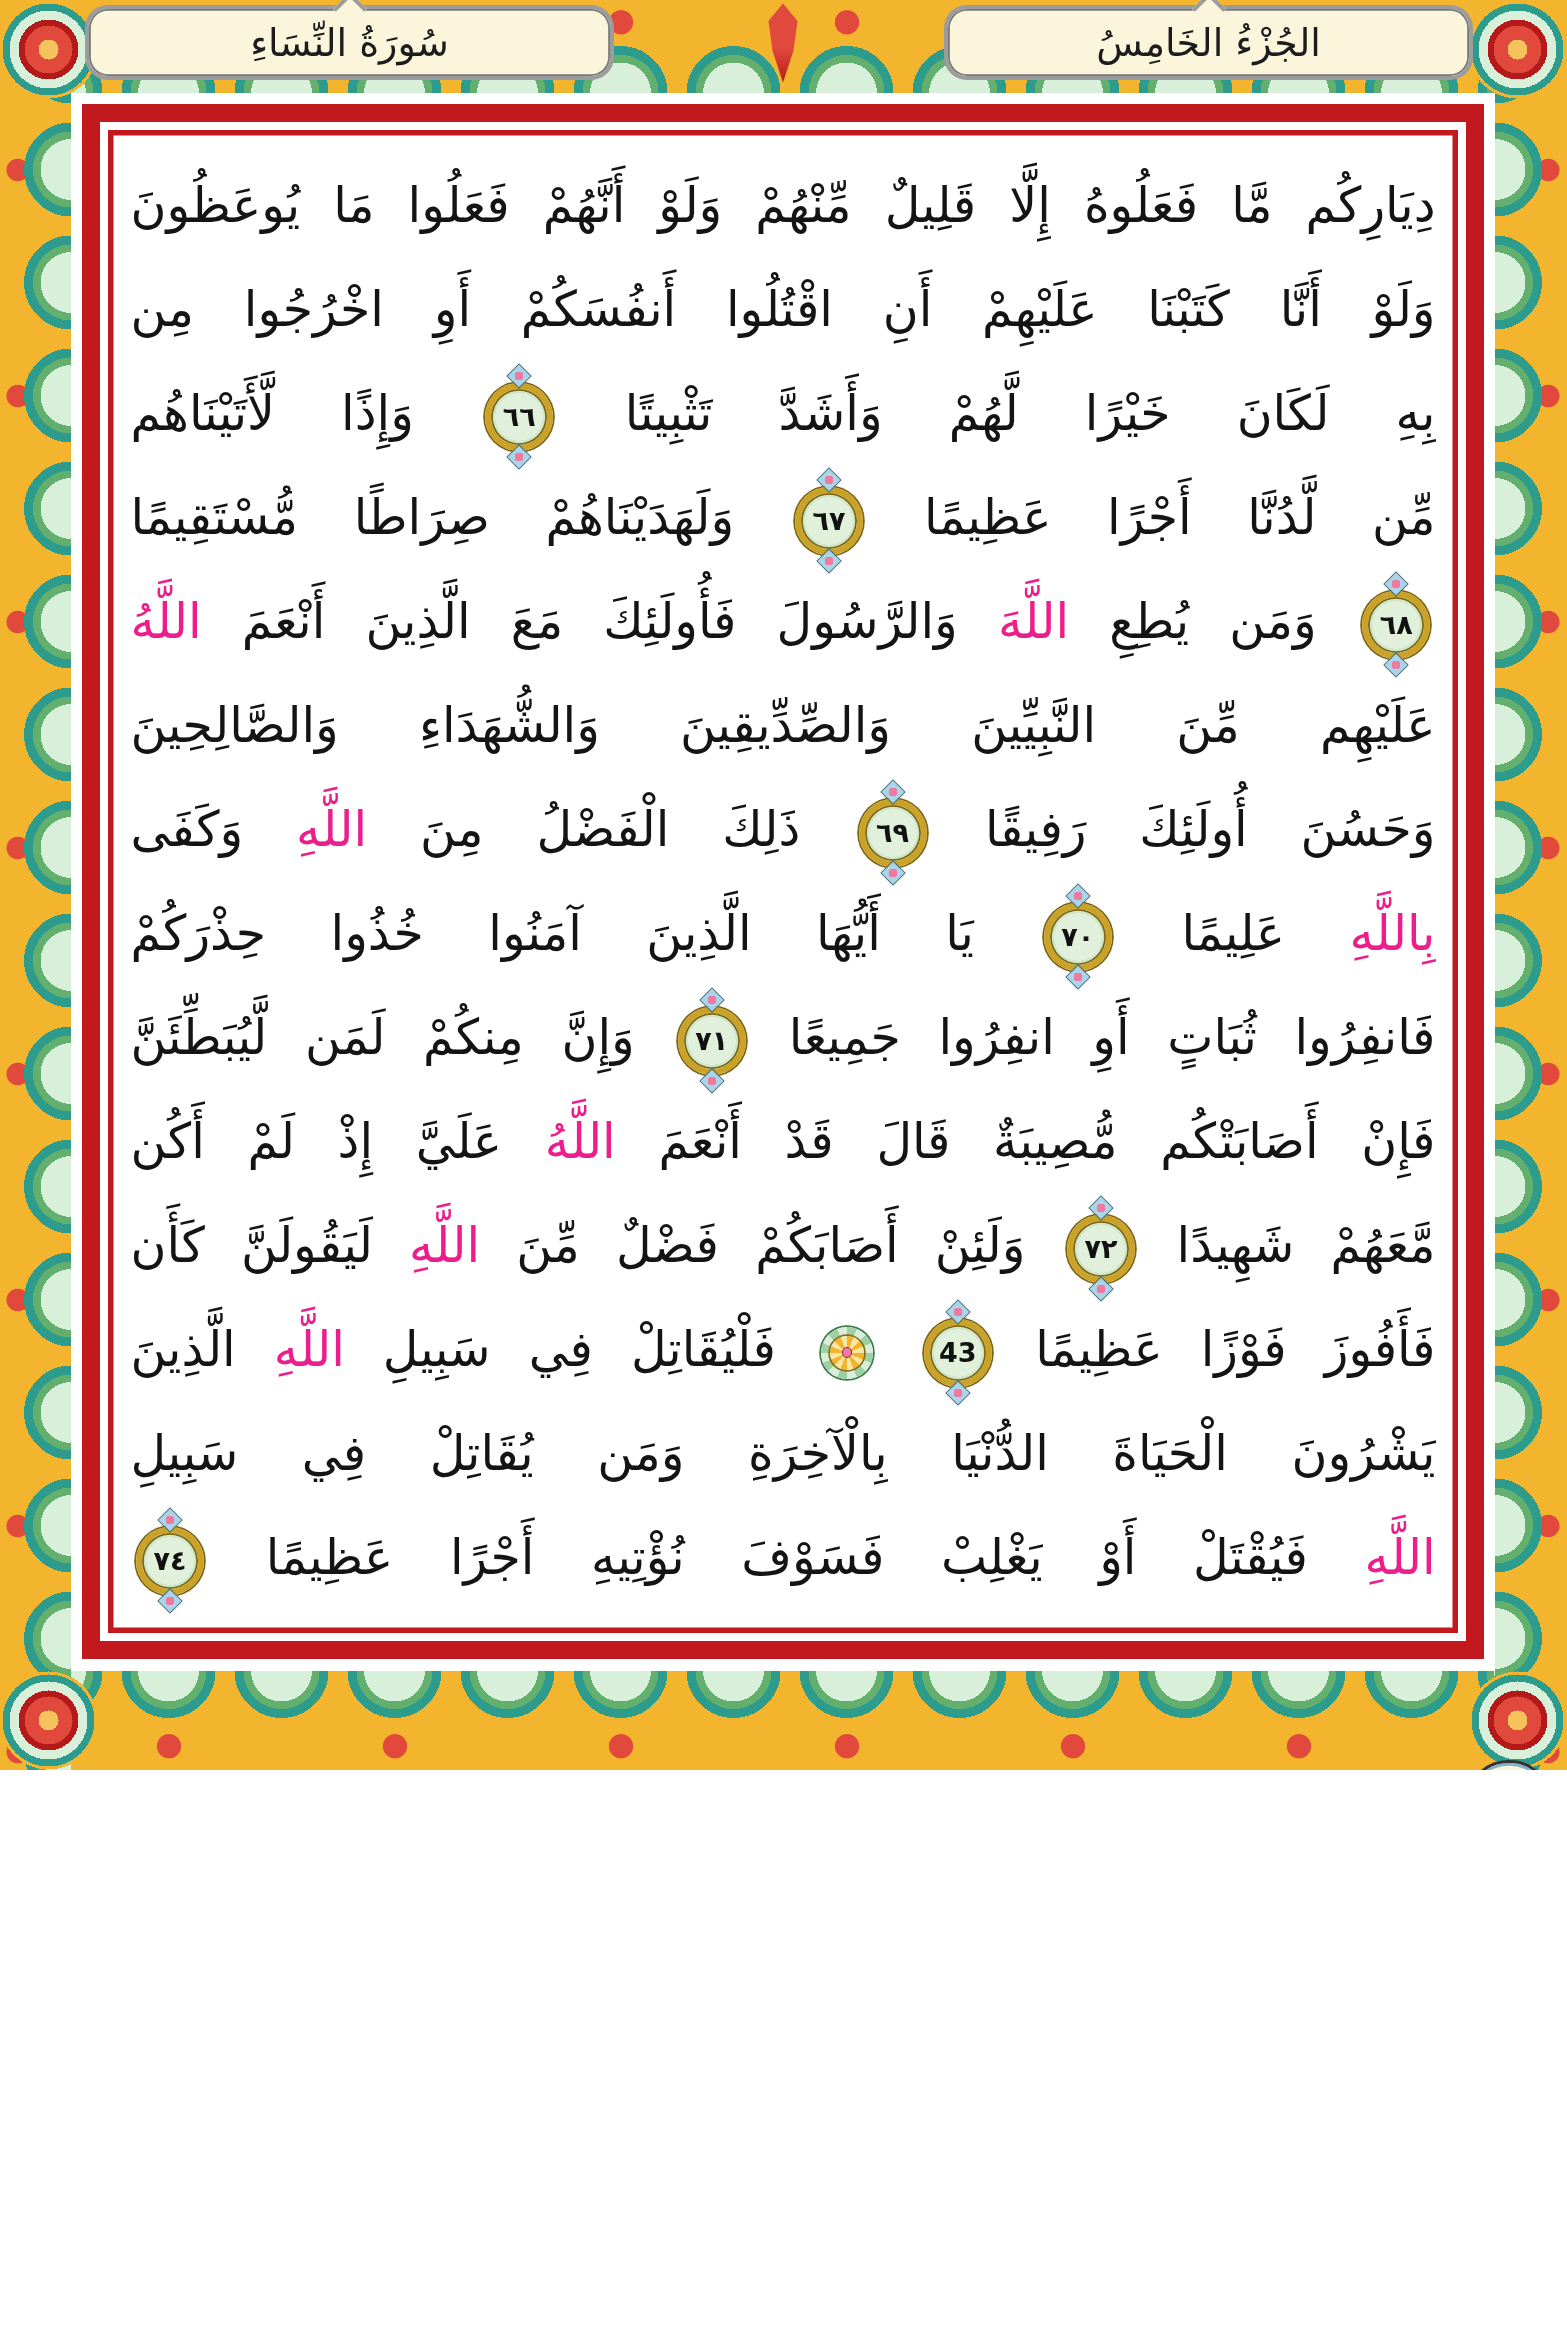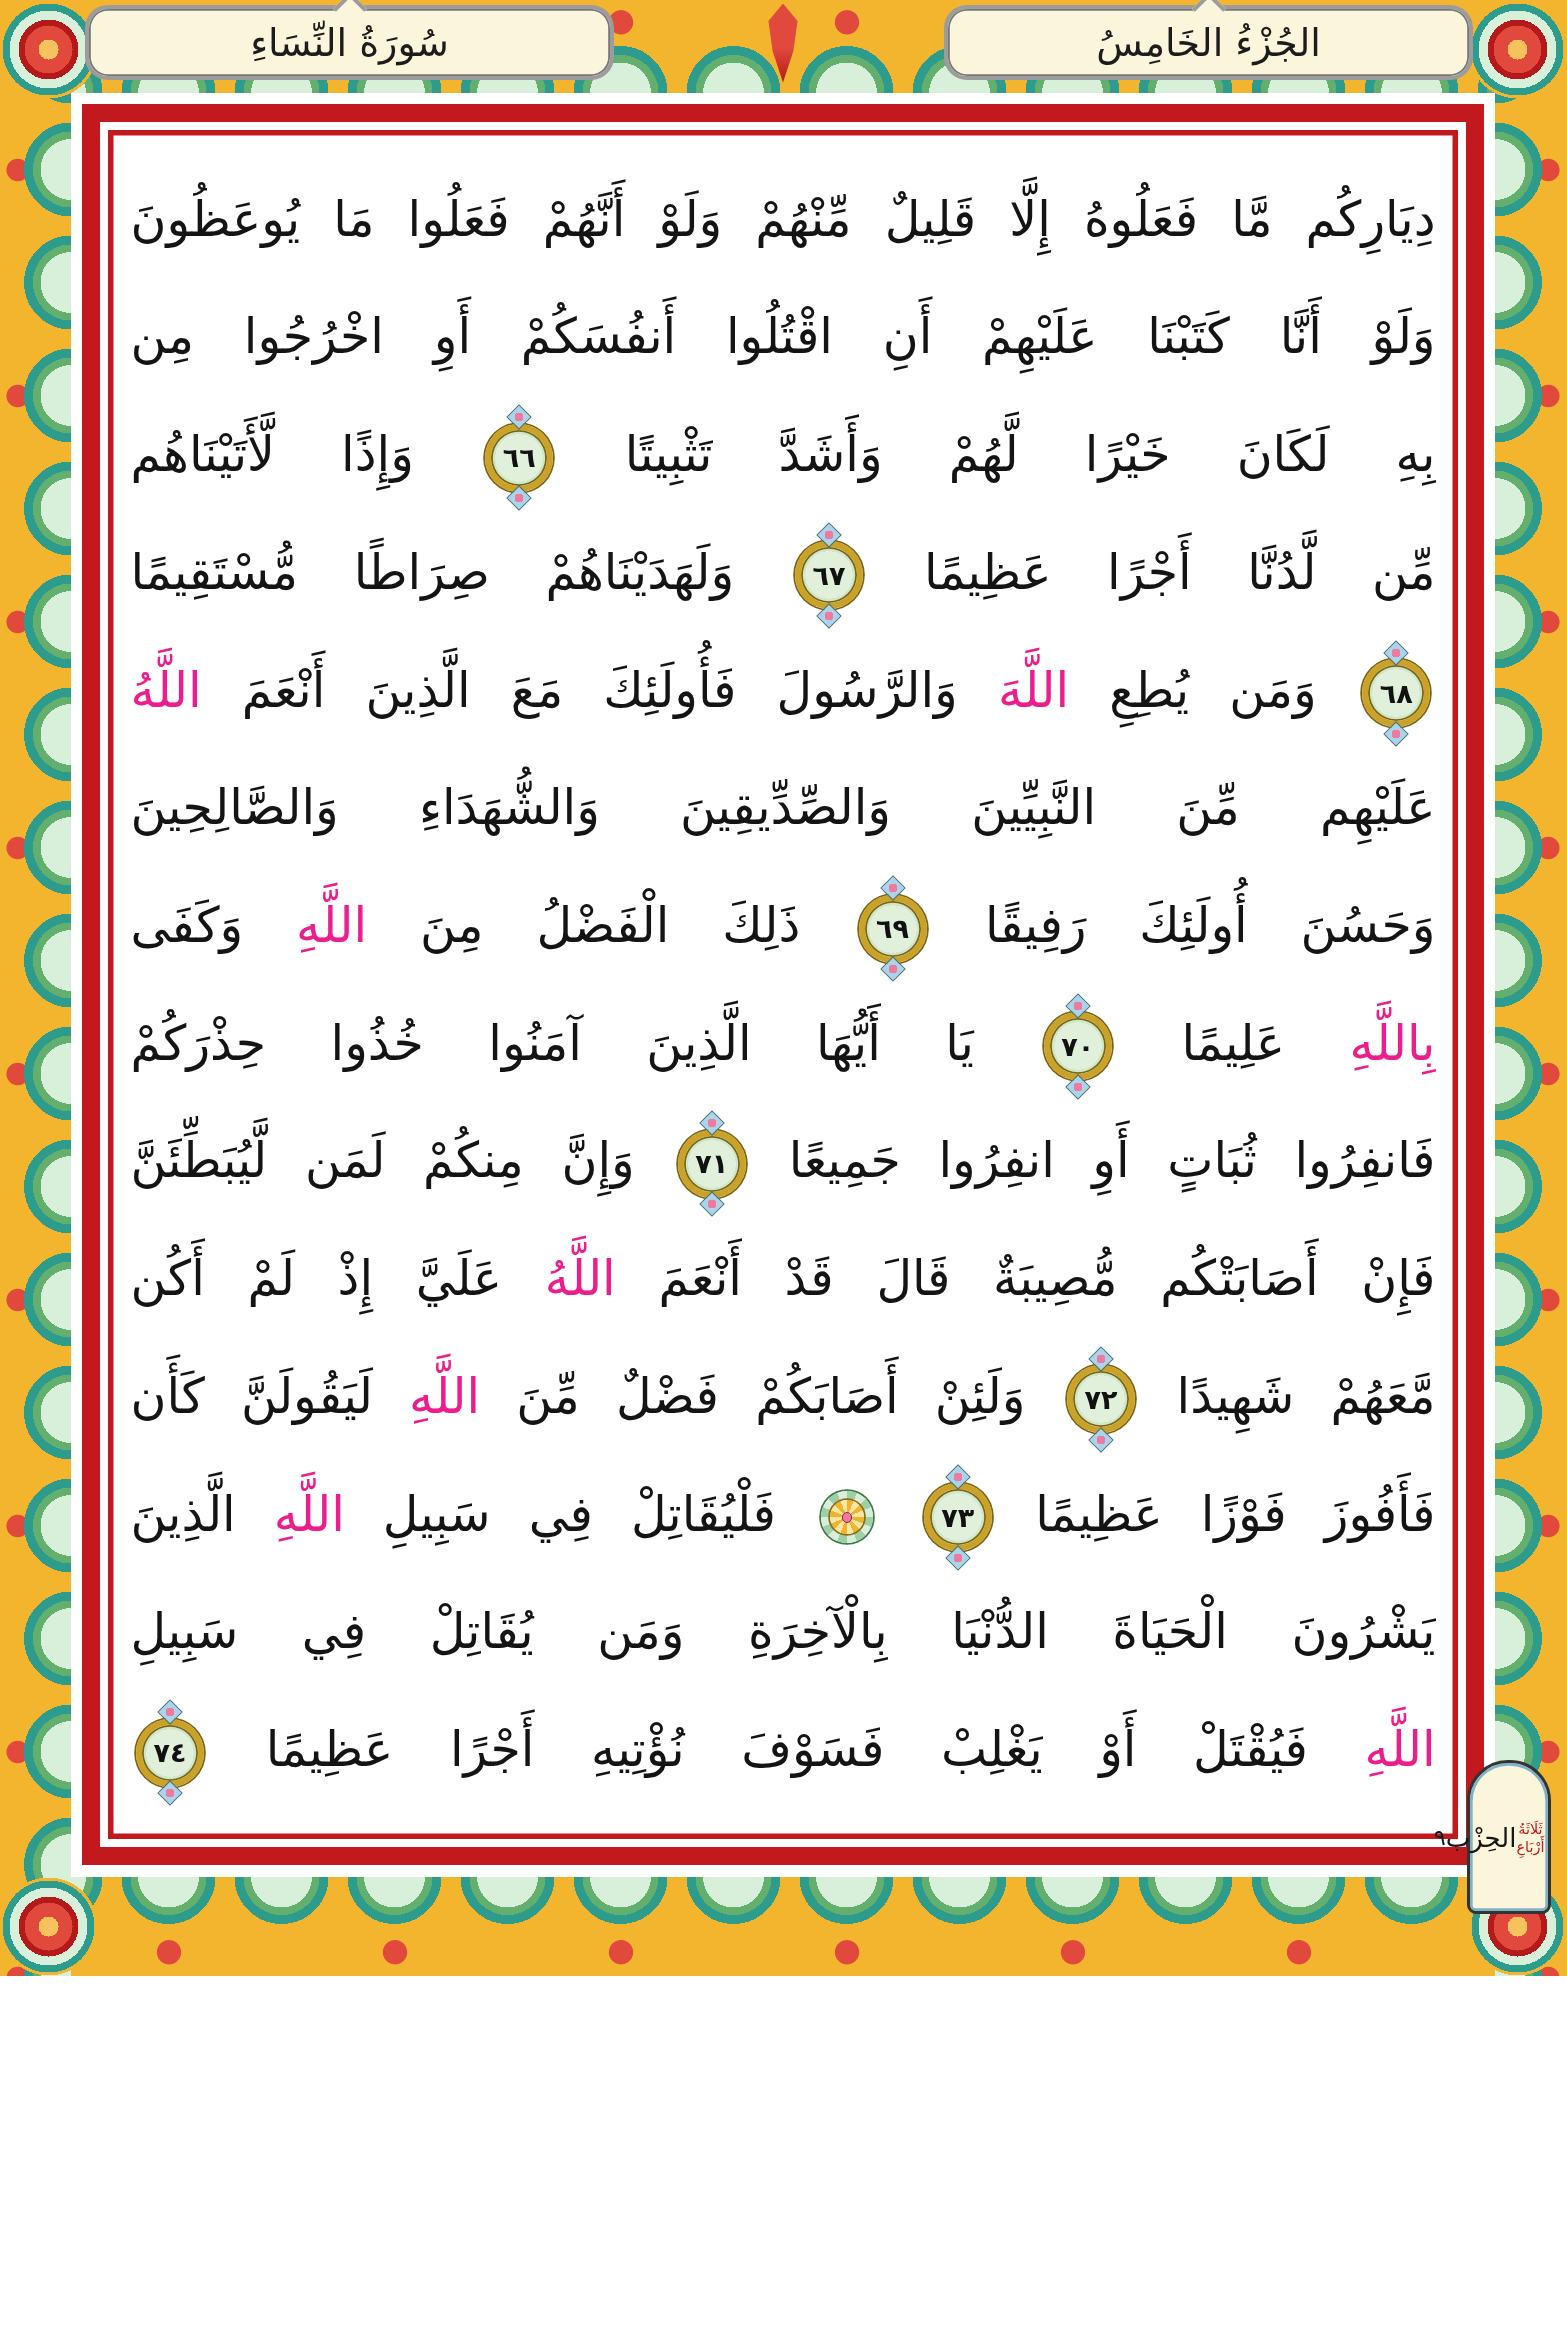--- a/index.html
+++ b/index.html
@@ -1,16 +1,16 @@
 <!DOCTYPE html>
 <html lang="ar" dir="rtl" style="--c-gold: #F3B42E; --c-teal: #2E9C8C; --c-green: #63B06E; --c-leaf: #D8EFD9; --c-flower: #E0493C; --c-frame_red: #C2191E; --c-cream: #FBF5DC; --c-silver: #9C9C9C; --c-allah: #EC1E8C; --c-ink: #141414; --c-medallion_ring: #C9A227; --c-medallion_fill: #E0F0DA; --c-medallion_tip: #A9D4E9; --c-medallion_dot: #F0799F; --c-rub_outer: #9ED0A4; --c-rub_inner: #F2B42D;font-size:14.4px"><head>
 <meta charset="utf-8">
 <style>
   html,body{margin:0;padding:0;background:#ffffff;}
-  .page{position:relative;width:1568px;height:1976px;background:#ffffff;overflow:hidden;
+  .page{position:relative;width:1568px;height:1770px;background:#ffffff;overflow:hidden;
         font-family:"DejaVu Sans",sans-serif;}
 
   
   .strip{position:absolute;background-color:var(--c-gold,#F3B42E);z-index:1;}
   .strip.top{left:0;top:0;right:0;height:93px;
     background-image:
       radial-gradient(circle at 50% 100%, var(--c-leaf) 0 30.5px, var(--c-green) 30.5px 38px, var(--c-teal) 38px 47px, rgba(0,0,0,0) 47px),
       radial-gradient(circle at 50% 24%, var(--c-flower) 0 11.7px, rgba(0,0,0,0) 12.6px);
     background-size:113px 93px,226px 93px;background-position:0 0,57px 0;background-repeat:repeat-x;}
   .strip.bottom{left:0;bottom:0;right:0;height:99px;
@@ -148,21 +148,21 @@
             <span class="vnum">٧٠</span>
           </span> <span class="t">يَا أَيُّهَا الَّذِينَ آمَنُوا خُذُوا حِذْرَكُمْ</span> </div>
         <div class="line"><span class="t">فَانفِرُوا ثُبَاتٍ أَوِ انفِرُوا جَمِيعًا</span> <span class="medallion">
             <span class="vnum">٧١</span>
           </span> <span class="t">وَإِنَّ مِنكُمْ لَمَن لَّيُبَطِّئَنَّ</span> </div>
         <div class="line"><span class="t">فَإِنْ أَصَابَتْكُم مُّصِيبَةٌ قَالَ قَدْ أَنْعَمَ</span> <span class="allah">اللَّهُ</span> <span class="t">عَلَيَّ إِذْ لَمْ أَكُن</span> </div>
         <div class="line"><span class="t">مَّعَهُمْ شَهِيدًا</span> <span class="medallion">
             <span class="vnum">٧٢</span>
           </span> <span class="t">وَلَئِنْ أَصَابَكُمْ فَضْلٌ مِّنَ</span> <span class="allah">اللَّهِ</span> <span class="t">لَيَقُولَنَّ كَأَن</span> </div>
         <div class="line"><span class="t">فَأَفُوزَ فَوْزًا عَظِيمًا</span> <span class="medallion">
-            <span class="vnum">٧٣</span>
+            <span class="vnum">43</span>
           </span> <span class="rub"></span> <span class="t">فَلْيُقَاتِلْ فِي سَبِيلِ</span> <span class="allah">اللَّهِ</span> <span class="t">الَّذِينَ</span> </div>
         <div class="line"><span class="t">يَشْرُونَ الْحَيَاةَ الدُّنْيَا بِالْآخِرَةِ وَمَن يُقَاتِلْ فِي سَبِيلِ</span> </div>
         <div class="line"><span class="allah">اللَّهِ</span> <span class="t">فَيُقْتَلْ أَوْ يَغْلِبْ فَسَوْفَ نُؤْتِيهِ أَجْرًا عَظِيمًا</span> <span class="medallion">
             <span class="vnum">٧٤</span>
           </span> </div>
       </div>
   </div>
 
   <div class="hizb">
     <span class="dome"></span>

